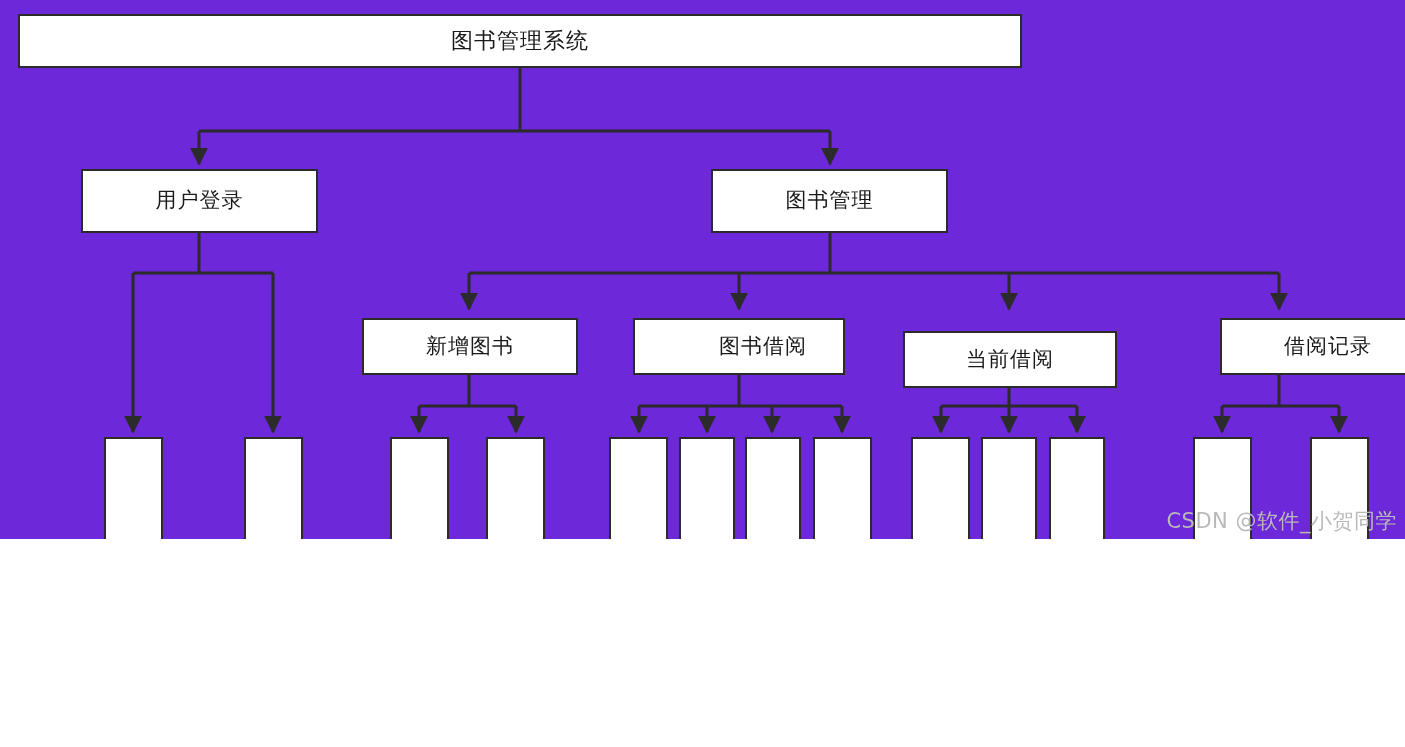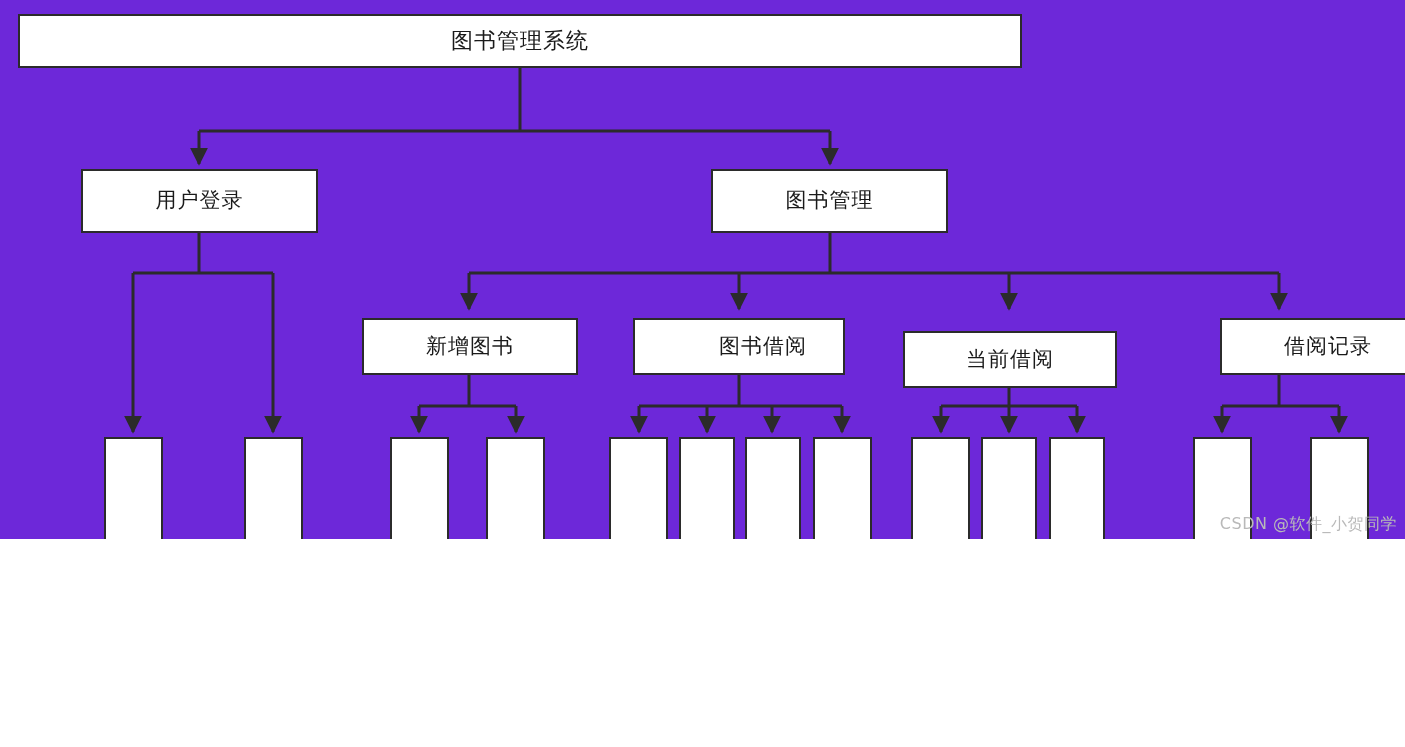--- a/index.html
+++ b/index.html
@@ -6,21 +6,21 @@
   body{font-family:"DejaVu Sans","Liberation Sans",sans-serif;}
   #stage{position:relative;width:1405px;height:539px;background:#6d28d9;overflow:hidden;}
   svg#edges{position:absolute;left:0;top:0;width:1405px;height:747px;pointer-events:none;}
   .node{position:absolute;box-sizing:border-box;border:2px solid #2b2b2b;background:#ffffff;
         display:flex;align-items:center;justify-content:center;color:#1a1a1a;}
   .node.h{font-size:21px;letter-spacing:1px;line-height:1.1;}
   .node.v{writing-mode:vertical-rl;text-orientation:upright;font-size:21px;
           letter-spacing:5px;line-height:1.1;padding:6px 0;}
   .node.v span{display:block;white-space:nowrap;}
   .node.root{font-size:22px;}
-  .watermark{position:absolute;right:8px;bottom:4px;font-size:16px;color:#b9b9b9;
+  .watermark{position:absolute;right:8px;bottom:4px;font-size:21px;color:#b9b9b9;
              letter-spacing:.5px;white-space:nowrap;}
 </style>
 </head>
 <body>
 
 <div id="stage">
 
   <svg id="edges" viewBox="0 0 1405 747" xmlns="http://www.w3.org/2000/svg">
     <defs>
       <marker id="ah" viewBox="0 0 10 10" refX="9" refY="5" markerWidth="6" markerHeight="6" orient="auto-start-reverse">

